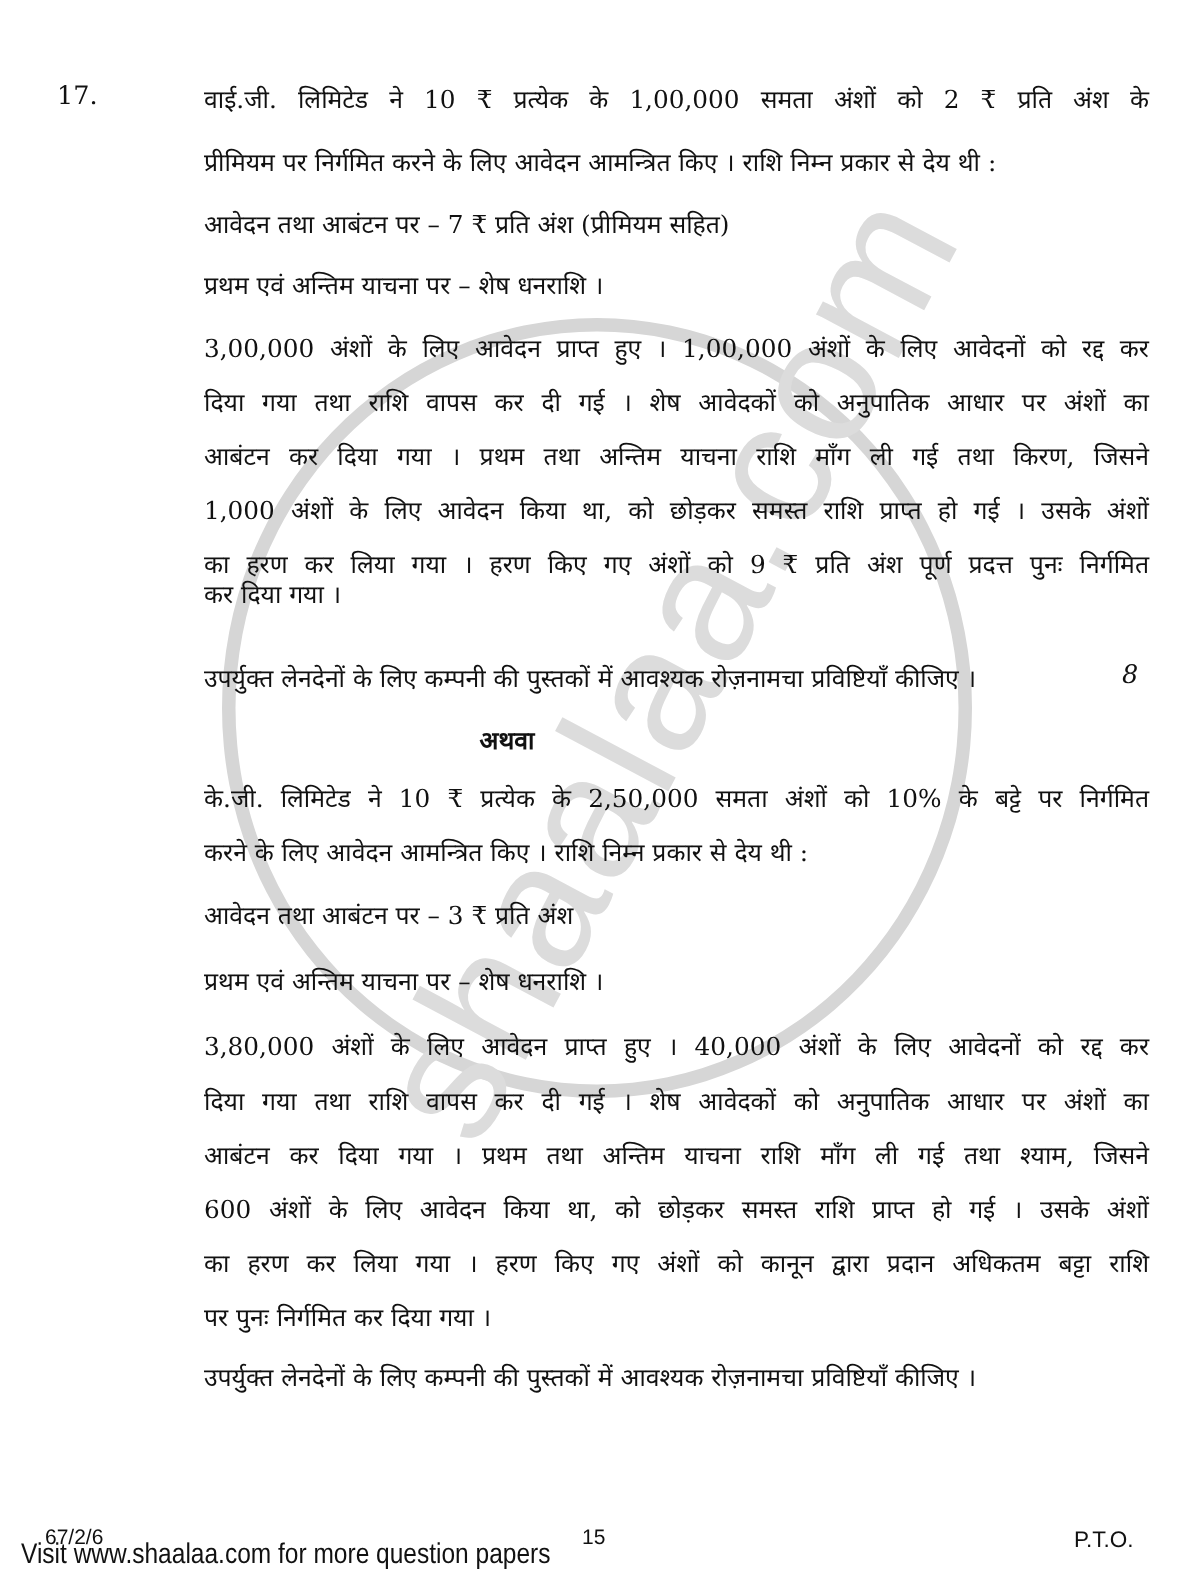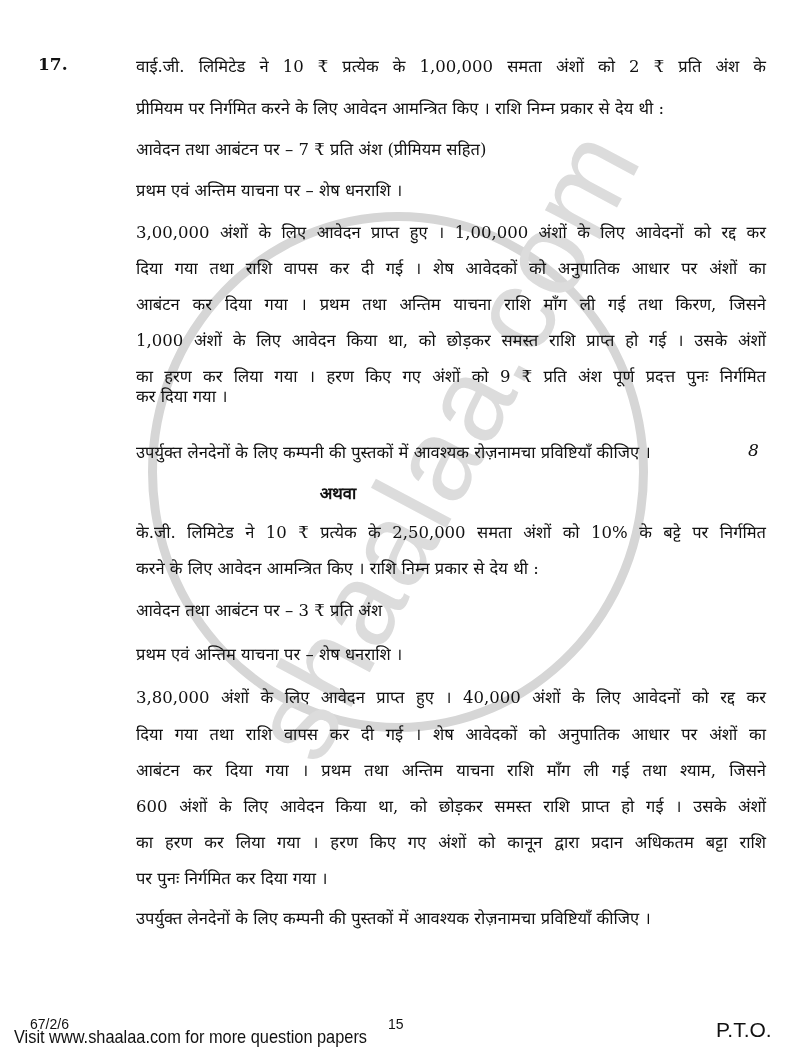--- a/index.html
+++ b/index.html
@@ -14,21 +14,21 @@
       pointer-events: none; z-index: 0;
     }
     .watermark-text {
       position: absolute; left: 150px; top: 460px; width: 500px; text-align: center;
       font-family: "Liberation Sans", sans-serif; font-size: 118px; color: #dcdcdc;
       transform: rotate(-62deg); transform-origin: center; pointer-events: none; z-index: 0;
       letter-spacing: 2px;
     }
     .content { position: absolute; left: 0; top: 0; width: 800px; z-index: 1; }
     .qnum {
-      position: absolute; left: 38px; top: 54px; font-weight: bold; font-size: 17px;
+      position: absolute; left: 38px; top: 54px; font-weight: normal; font-size: 17px;
       font-family: "DejaVu Serif", serif;
     }
     .line {
       position: absolute; left: 92px; font-size: 16.5px; white-space: nowrap; margin-left: 44px;
     }
     .justify { width: 630px; text-align: justify; text-align-last: justify; }
     .marks {
       position: absolute; left: 748px; top: 440px; font-style: italic; font-size: 17px;
     }
     .heading {
@@ -75,14 +75,14 @@
   <div class="line justify" style="top:722px">दिया गया तथा राशि वापस कर दी गई । शेष आवेदकों को अनुपातिक आधार पर अंशों का</div>
   <div class="line justify" style="top:758px">आबंटन कर दिया गया । प्रथम तथा अन्तिम याचना राशि माँग ली गई तथा श्याम, जिसने</div>
   <div class="line justify" style="top:794px">600 अंशों के लिए आवेदन किया था, को छोड़कर समस्त राशि प्राप्त हो गई । उसके अंशों</div>
   <div class="line justify" style="top:830px">का हरण कर लिया गया । हरण किए गए अंशों को कानून द्वारा प्रदान अधिकतम बट्टा राशि</div>
   <div class="line" style="top:866px">पर पुनः निर्गमित कर दिया गया ।</div>
   <div class="line" style="top:906px">उपर्युक्त लेनदेनों के लिए कम्पनी की पुस्तकों में आवश्यक रोज़नामचा प्रविष्टियाँ कीजिए ।</div>
 </div>
 
 <div class="footer" style="left:30px; top:1016px;">67/2/6</div>
 <div class="footer" style="left:388px; top:1016px;">15</div>
-<div class="footer" style="left:716px; top:1018px; font-size:21px;">P.T.O.</div>
+<div class="footer" style="left:716px; top:1018px; font-size:15px;">P.T.O.</div>
 <div class="footer-link">Visit www.shaalaa.com for more question papers</div>
 
 </body></html>

